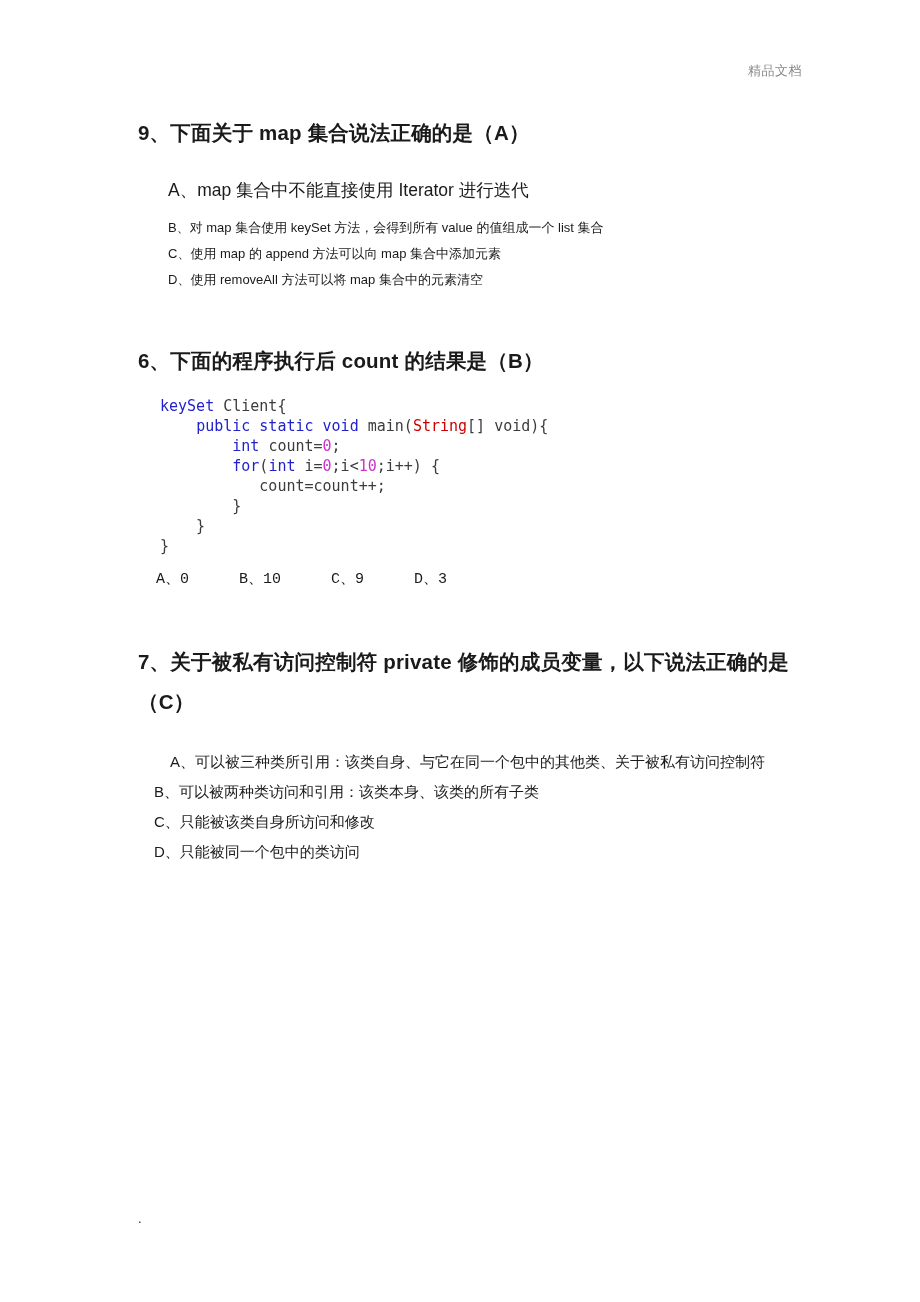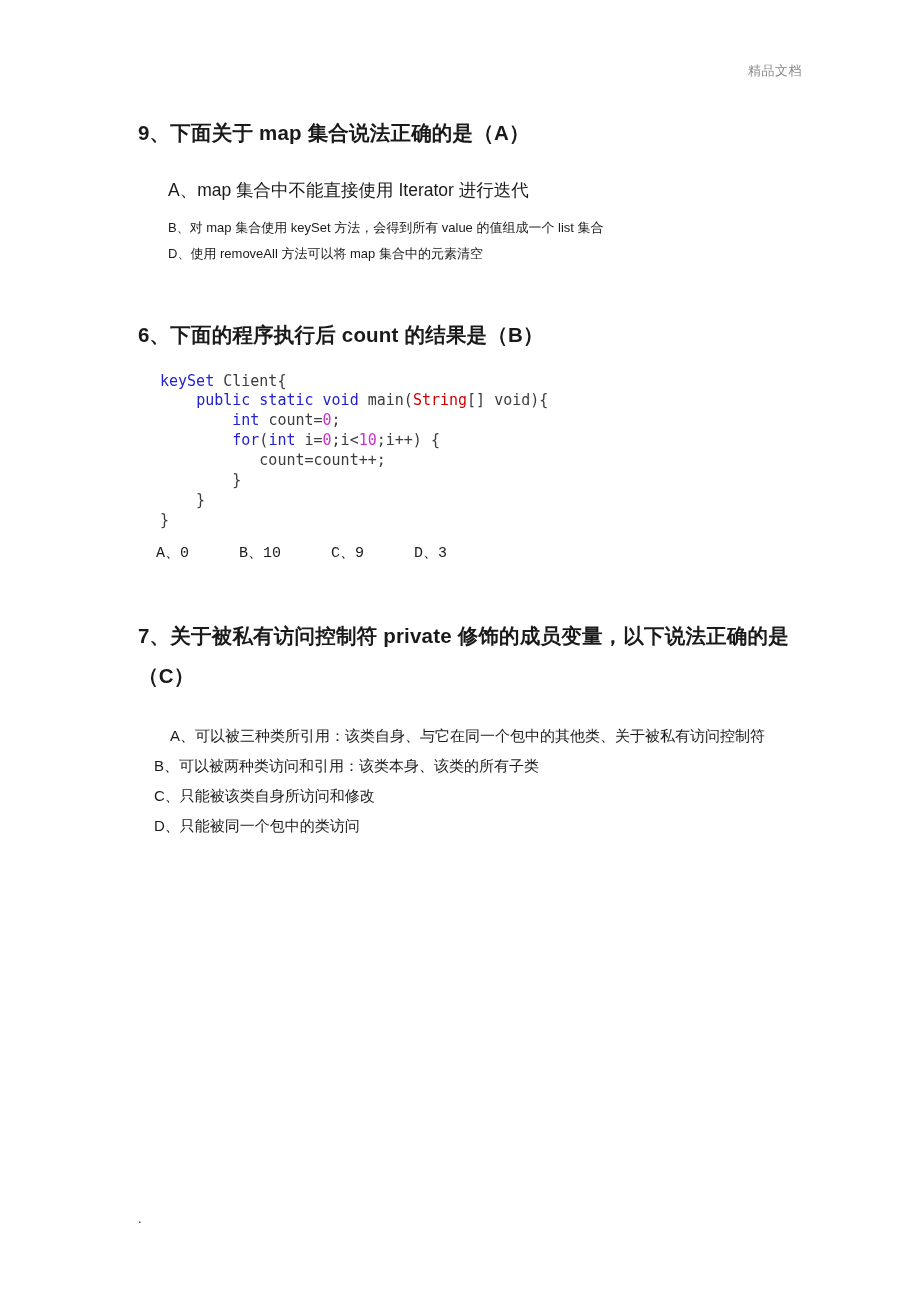--- a/index.html
+++ b/index.html
@@ -137,20 +137,21 @@
 
   <div class="doc-header">精品文档</div>
 
   <div class="content">
 
     <div class="q-heading q5-heading">9、下面关于 map 集合说法正确的是（A）</div>
 
     <ul class="options q5-options">
       <li class="opt-a">A、map 集合中不能直接使用 Iterator 进行迭代</li>
       <li>B、对 map 集合使用 keySet 方法，会得到所有 value 的值组成一个 list 集合</li>
+      <li>C、使用 map 的 append 方法可以向 map 集合中添加元素</li>
       <li>D、使用 removeAll 方法可以将 map 集合中的元素清空</li>
     </ul>
 
     <div class="q-heading q6-heading">6、下面的程序执行后 count 的结果是（B）</div>
 
     <div class="code-block"><span class="kw">keySet </span><span class="pln">Client{</span>
 <span class="pln">    </span><span class="kw">public static void </span><span class="pln">main(</span><span class="type">String</span><span class="pln">[] void){</span>
 <span class="pln">        </span><span class="kw">int </span><span class="pln">count=</span><span class="num">0</span><span class="pln">;</span>
 <span class="pln">        </span><span class="kw">for</span><span class="pln">(</span><span class="kw">int </span><span class="pln">i=</span><span class="num">0</span><span class="pln">;i&lt;</span><span class="num">10</span><span class="pln">;i++) {</span>
 <span class="pln">           count=count++;</span>

